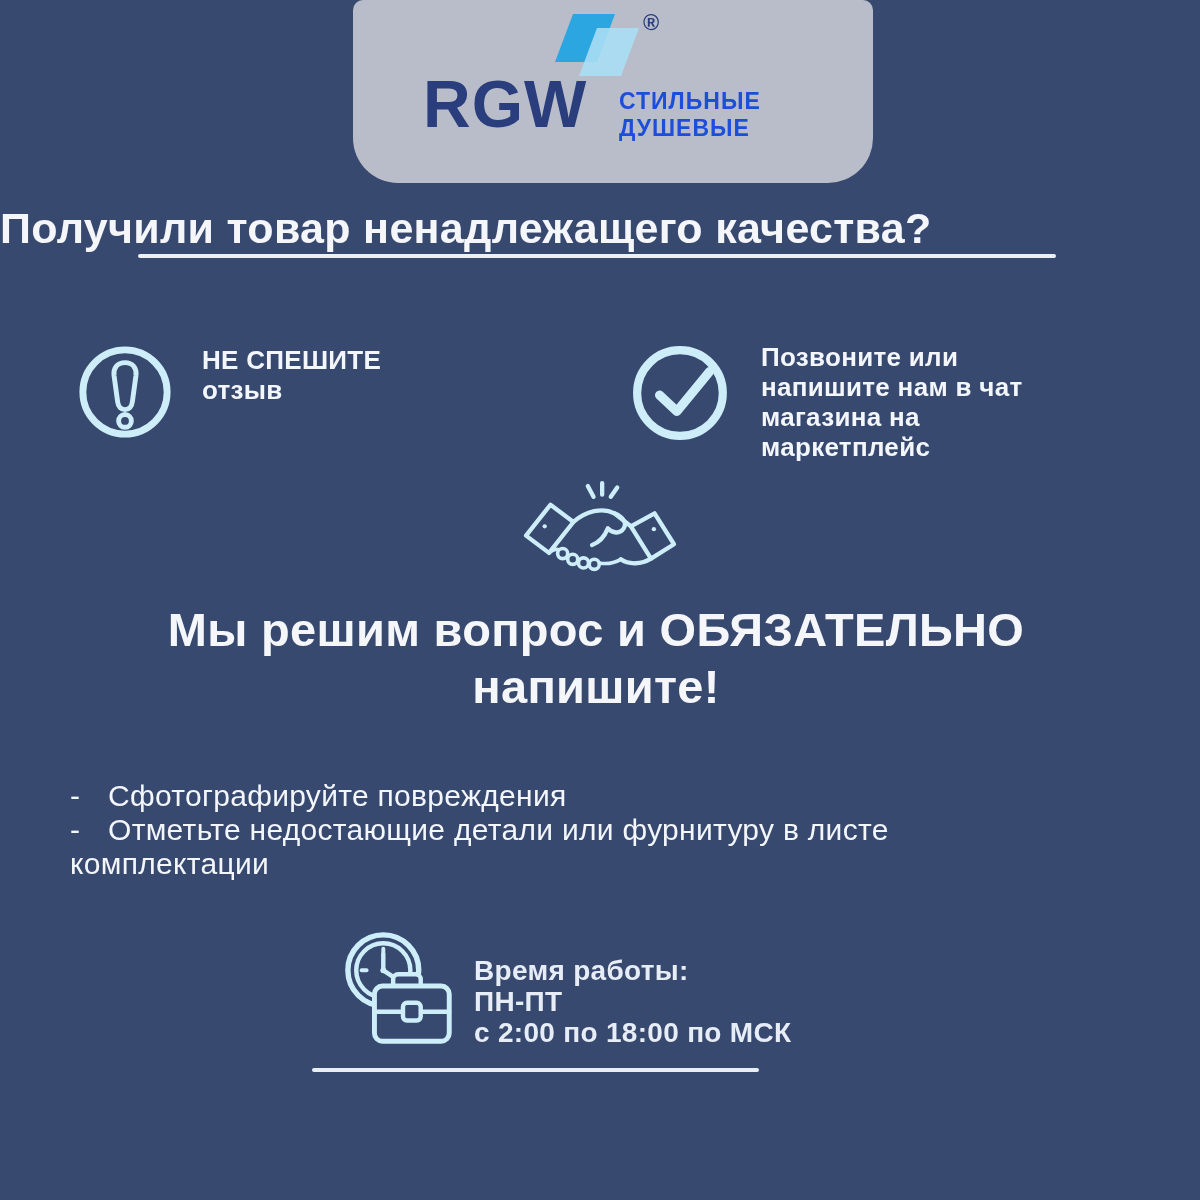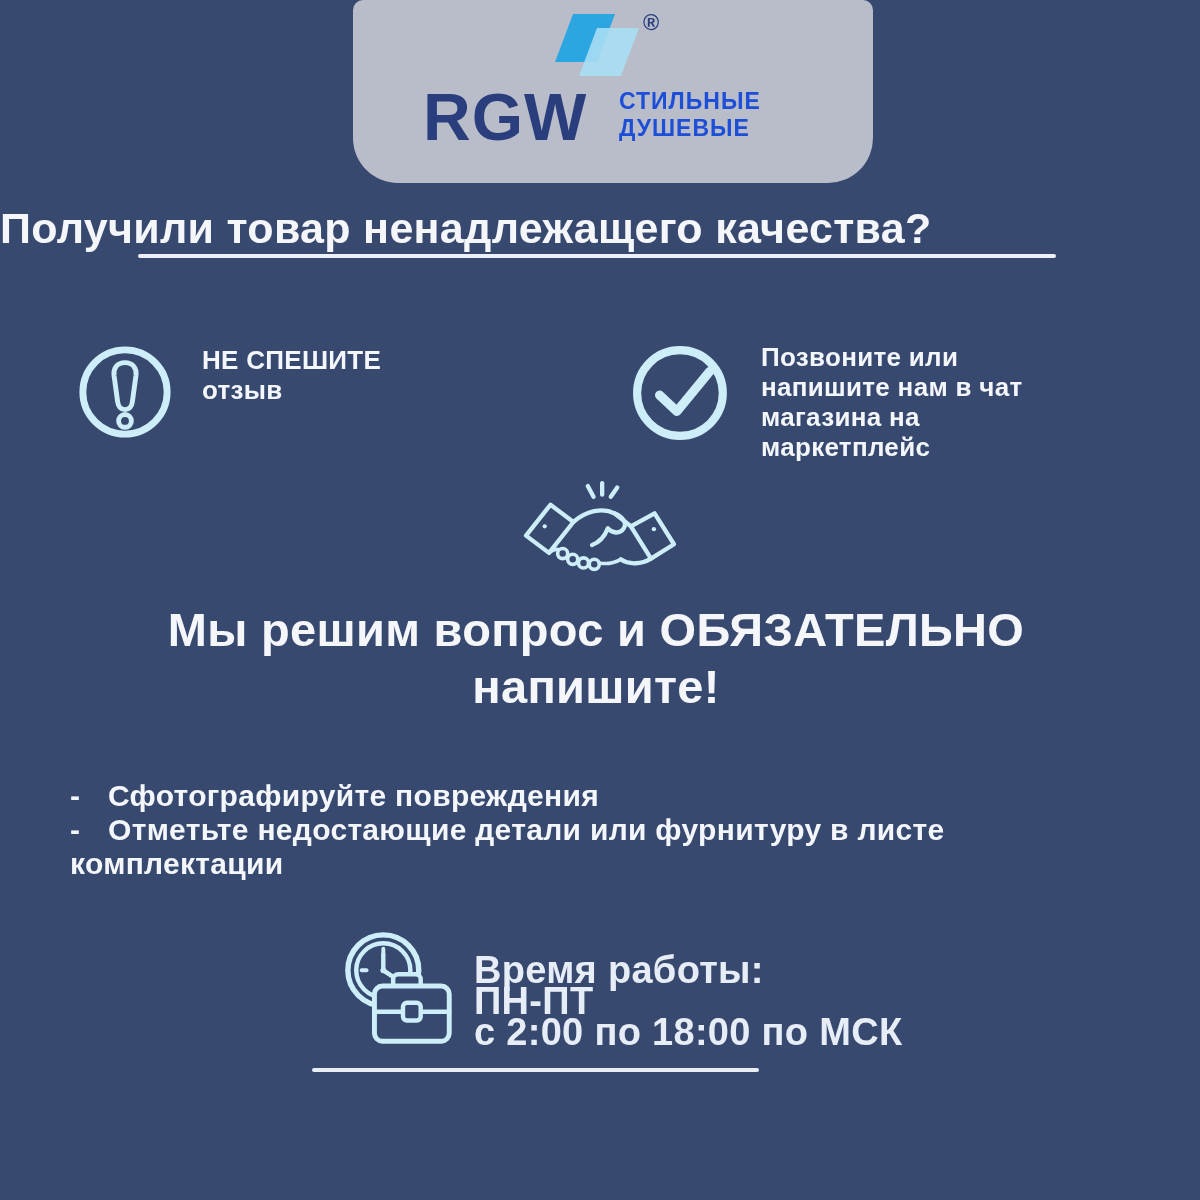--- a/index.html
+++ b/index.html
@@ -10,21 +10,21 @@
     overflow:hidden;
     font-family:"Liberation Sans","DejaVu Sans",sans-serif;
     -webkit-font-smoothing:antialiased;
   }
   
   .logo-panel{
     position:absolute;left:353px;top:0;width:520px;height:183px;
     background:#b9bdc9;border-radius:10px 10px 45px 45px;
   }
   .brand-word{
-    position:absolute;left:70px;top:84px;
+    position:absolute;left:70px;top:71px;
     font-size:66px;line-height:66px;font-weight:800;letter-spacing:1px;
     color:#2a3e7d;
   }
   .logo-mark{position:absolute;left:198px;top:12px;}
   .reg-mark{
     position:absolute;left:290px;top:10px;
     font-size:22px;font-weight:600;color:#2a3e7d;
   }
   .tagline{
     position:absolute;left:266px;top:88px;
@@ -59,31 +59,31 @@
   
   .promise{
     position:absolute;left:0;right:8px;top:601px;
     text-align:center;
     font-size:47px;line-height:57px;font-weight:800;letter-spacing:.3px;
     color:#f4f6fa;
   }
   
   .checklist{
     position:absolute;left:70px;top:779px;width:1070px;
-    font-size:30px;line-height:34px;font-weight:700;letter-spacing:.3px;
+    font-size:30px;line-height:34px;font-weight:400;letter-spacing:.3px;
     color:#f3f6fa;
   }
   .check-item .dash{display:inline-block;width:38px;}
   
   .hours{
     position:absolute;left:338px;top:929px;display:flex;align-items:flex-start;
   }
   .hours .txt{
     margin-left:8px;margin-top:26px;
-    font-size:38px;line-height:31px;font-weight:700;letter-spacing:.3px;
+    font-size:28px;line-height:31px;font-weight:700;letter-spacing:.3px;
     color:#e7edf6;
   }
   .hours-underline{
     position:absolute;left:312px;top:1068px;width:447px;height:4px;
     background:#e9eef5;border-radius:2px;
   }
   .ico{display:block;}
 </style>
 </head>
 <body>

